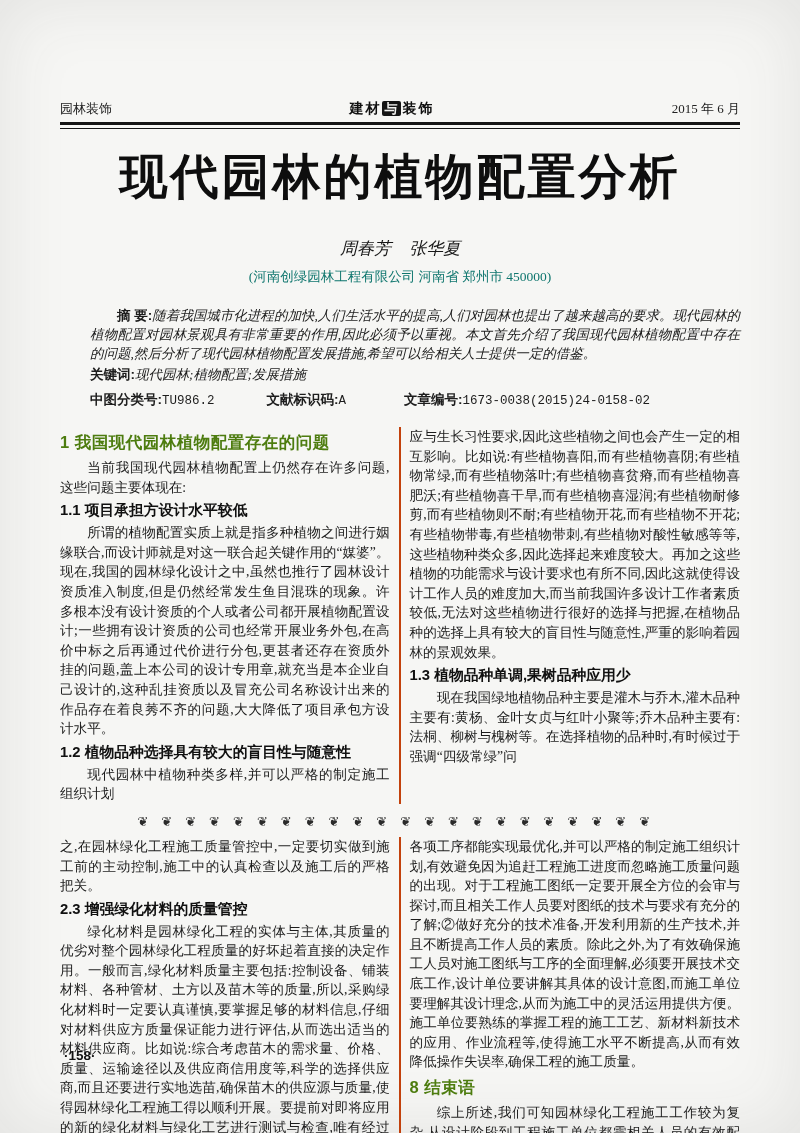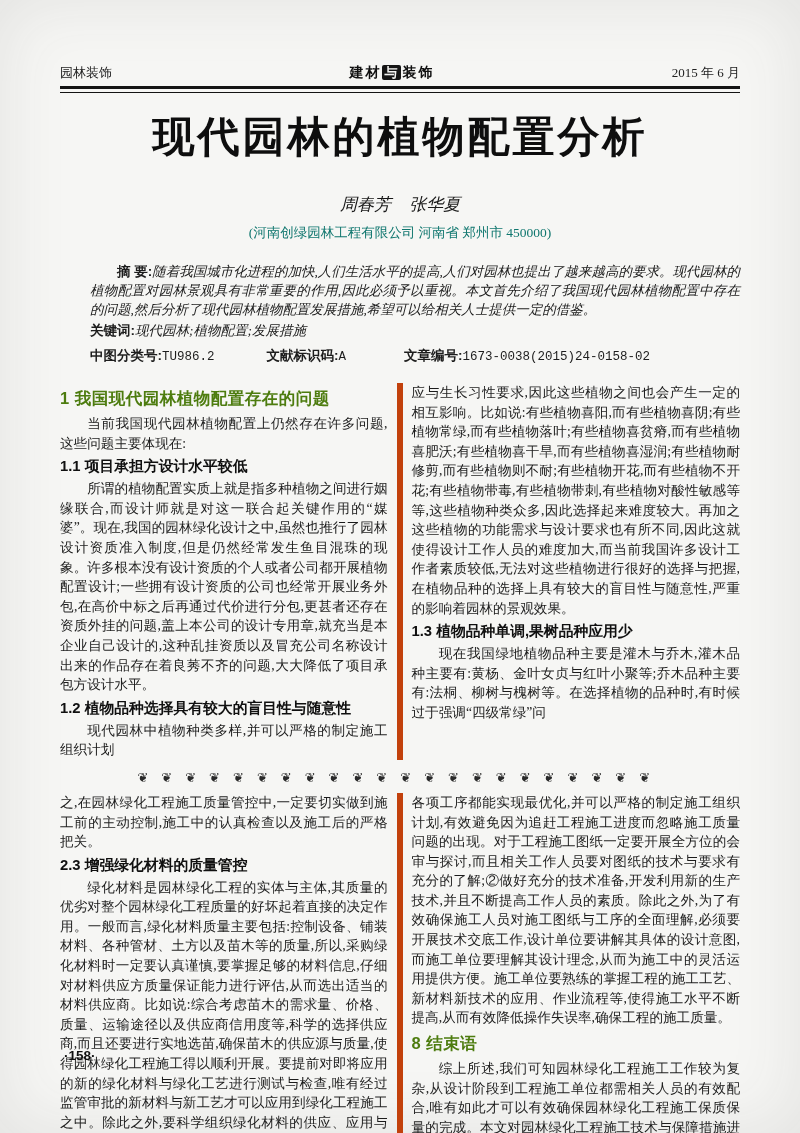--- a/index.html
+++ b/index.html
@@ -12,37 +12,37 @@
   }
   .page{
     position:relative;width:800px;height:1133px;overflow:hidden;
     background:#f6f6f4;
     box-shadow:inset 0 0 70px rgba(60,60,55,0.10);
   }
   .inner{padding:0 60px;}
   
   .running-head{
     display:flex;justify-content:space-between;align-items:baseline;
-    padding-top:64px;font-size:13px;color:#222;text-align:center;
+    padding-top:100px;font-size:13px;color:#222;text-align:center;
   }
   .journal-logo{
     font-family:"Liberation Sans","DejaVu Sans",sans-serif;
     font-weight:700;font-size:14px;letter-spacing:2px;color:#111;
   }
   .logo-box{
     display:inline-block;background:#151515;color:#f4f4f2;
     padding:0 2px;margin:0 1px;border-radius:2px;font-size:13px;line-height:15px;
   }
   .double-rule{
     margin-top:4px;height:3px;
     border-top:3px solid #141414;border-bottom:1.5px solid #141414;
   }
   
   .title{
-    text-align:center;font-weight:700;font-size:42px;letter-spacing:3px;
+    text-align:center;font-weight:700;font-size:48px;letter-spacing:3px;
     margin-top:16px;color:#0e0e0e;
     font-family:"Liberation Serif","DejaVu Serif",serif;
   }
   .authors{
     text-align:center;font-size:17px;font-style:italic;margin-top:28px;
     word-spacing:14px;color:#171717;
   }
   .affiliation{text-align:center;font-size:13.5px;margin-top:8px;color:#0f766e;}
   
   .abstract-block{margin:20px 0 0 30px;width:650px;}
@@ -59,21 +59,21 @@
   .meta-line .seg2{margin-left:52px;}
   .meta-line .seg3{margin-left:58px;}
   .mono{
     font-family:"Liberation Mono","DejaVu Sans Mono",monospace;
     font-size:12.5px;font-style:normal;
   }
   
   .columns{display:flex;margin-top:18px;}
   .col{width:330px;}
   .col.first{padding-right:9px;}
-  .col.second{padding-left:9px;border-left:6px solid #c2410c;width:331px;}
+  .col.second{padding-left:9px;border-left:2px solid #c2410c;width:331px;}
   .sec-h1{
     font-family:"Liberation Sans","DejaVu Sans",sans-serif;
     font-weight:700;font-size:16.5px;margin:5px 0 4px;color:#4d7c0f;letter-spacing:0.5px;
   }
   .sec-h2{
     font-family:"Liberation Sans","DejaVu Sans",sans-serif;
     font-weight:700;font-size:14.8px;margin:4px 0 3px;color:#101010;
   }
   .body-p{
     margin:0;font-size:13.6px;line-height:19.6px;text-align:justify;

